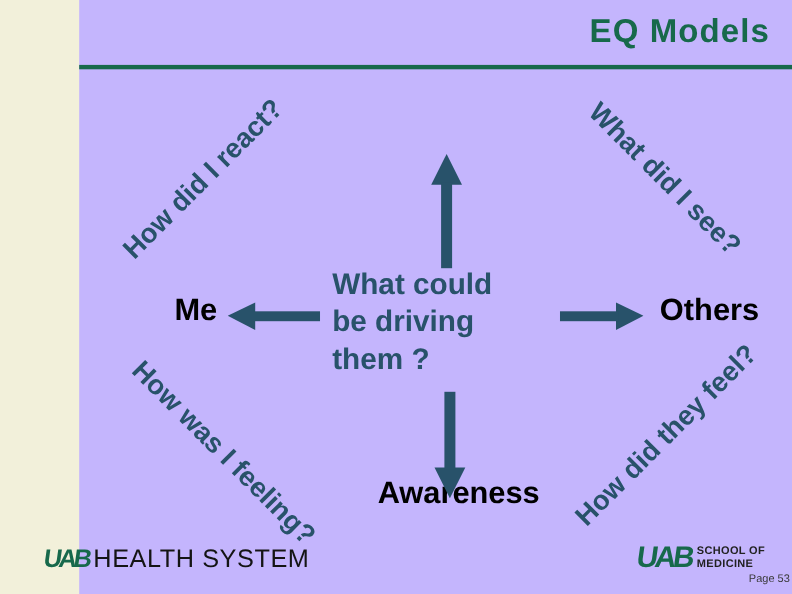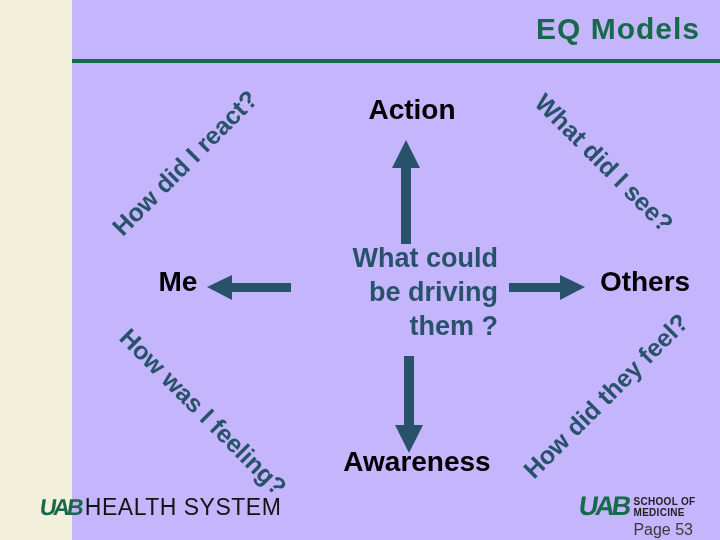--- a/index.html
+++ b/index.html
@@ -19,23 +19,23 @@
     color:var(--green);letter-spacing:1px;
   }
   .rule{position:absolute;left:72px;top:59px;width:648px;height:4px;background:var(--green);}
   .node{
     position:absolute;font-size:28px;font-weight:bold;color:var(--black);
     text-align:center;white-space:nowrap;
   }
   .node-top{left:332px;top:94px;width:160px;}
   .node-left{left:143px;top:266px;width:70px;}
   .node-right{left:595px;top:266px;width:100px;}
-  .node-bottom{left:337px;top:446px;width:160px;}
+  .node-bottom{left:337px;top:432px;width:160px;}
   .center-text{
-    position:absolute;left:302px;top:241px;width:196px;text-align:right;
+    position:absolute;left:302px;top:241px;width:196px;text-align:left;
     font-size:27px;font-weight:bold;line-height:34px;color:var(--slate);
     white-space:pre-line;
   }
   .diag{
     position:absolute;font-size:25px;font-weight:bold;color:var(--slate);
     white-space:nowrap;transform-origin:center center;
   }
   .diag-tl{left:185px;top:163px;transform:translate(-50%,-50%) rotate(-45deg);}
   .diag-tr{left:604px;top:163px;transform:translate(-50%,-50%) rotate(45deg);}
   .diag-bl{left:203px;top:412px;transform:translate(-50%,-50%) rotate(45deg);}
@@ -52,38 +52,37 @@
     font-weight:bold;color:var(--green);letter-spacing:-3px;
     transform:skewX(-8deg);display:inline-block;
   }
   .mark-sm{font-size:23px;}
   .mark-lg{font-size:27px;}
   .hs-label{font-size:23px;color:#141414;letter-spacing:0.5px;margin-left:4px;}
   .som-label{
     margin-left:5px;font-size:10px;font-weight:bold;color:#222;
     line-height:11px;letter-spacing:0.3px;
   }
-  .page-label{position:absolute;top:521px;right:27px;font-size:16px;color:#3a3a3a;}
+  .page-label{position:absolute;top:521px;right:2px;font-size:10px;color:#3a3a3a;}
 </style>
 </head>
 <body>
 
 <div class="slide">
 
   <div class="stripe"></div>
 
   <div class="title">EQ Models</div>
   <div class="rule"></div>
 
   <div class="diag diag-tl">How did I react?</div>
   <div class="diag diag-tr">What did I see?</div>
   <div class="diag diag-bl">How was I feeling?</div>
   <div class="diag diag-br">How did they feel?</div>
 
-  <div class="node node-top">Action</div>
   <div class="node node-right">Others</div>
   <div class="node node-left">Me</div>
   <div class="node node-bottom">Awareness</div>
 
   <div class="center-text">What could
 be driving
 them ?</div>
 
   <svg class="arrow" style="left:389px;top:140px;" width="34" height="104" viewBox="0 0 34 104">
     <polygon points="17,0 3,28 31,28"></polygon>

